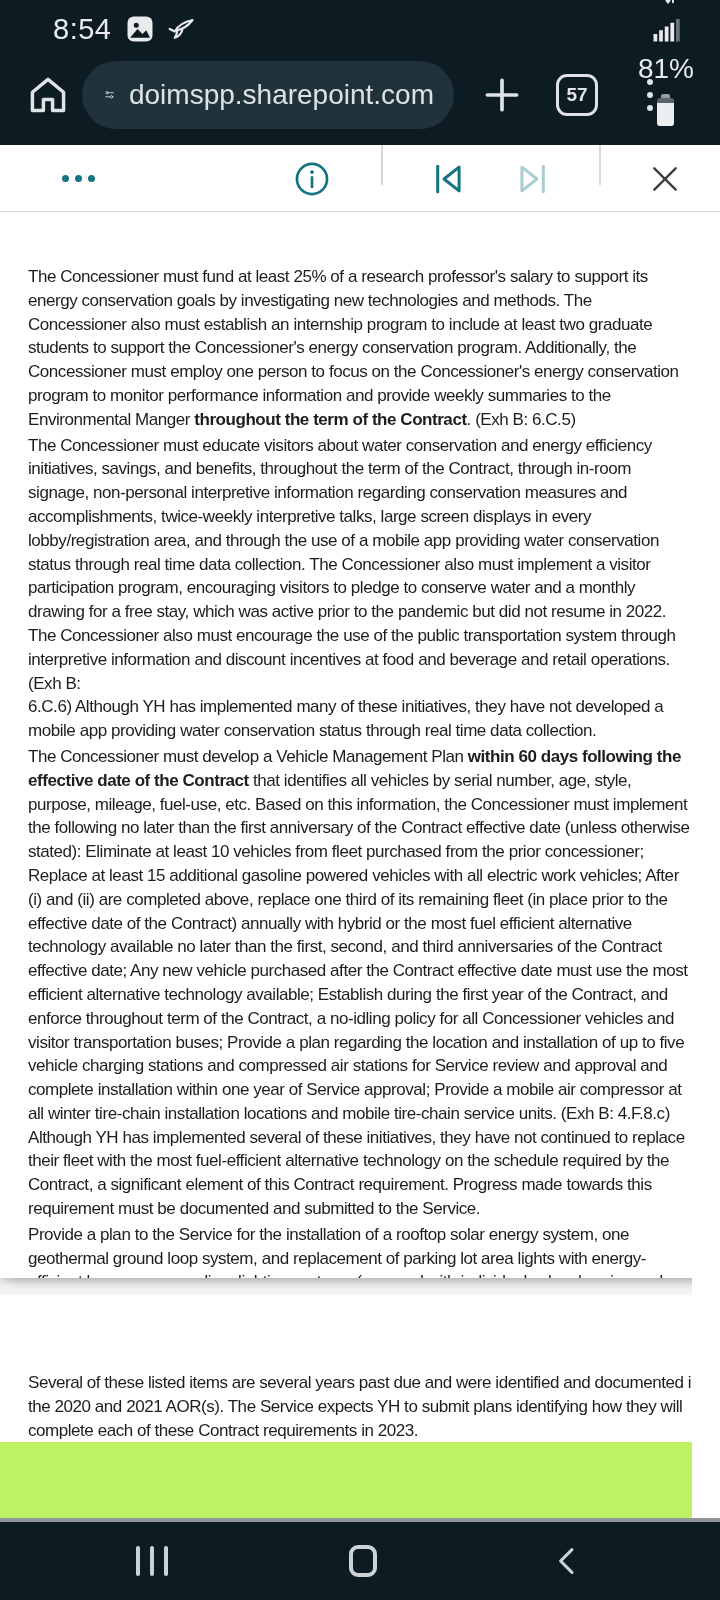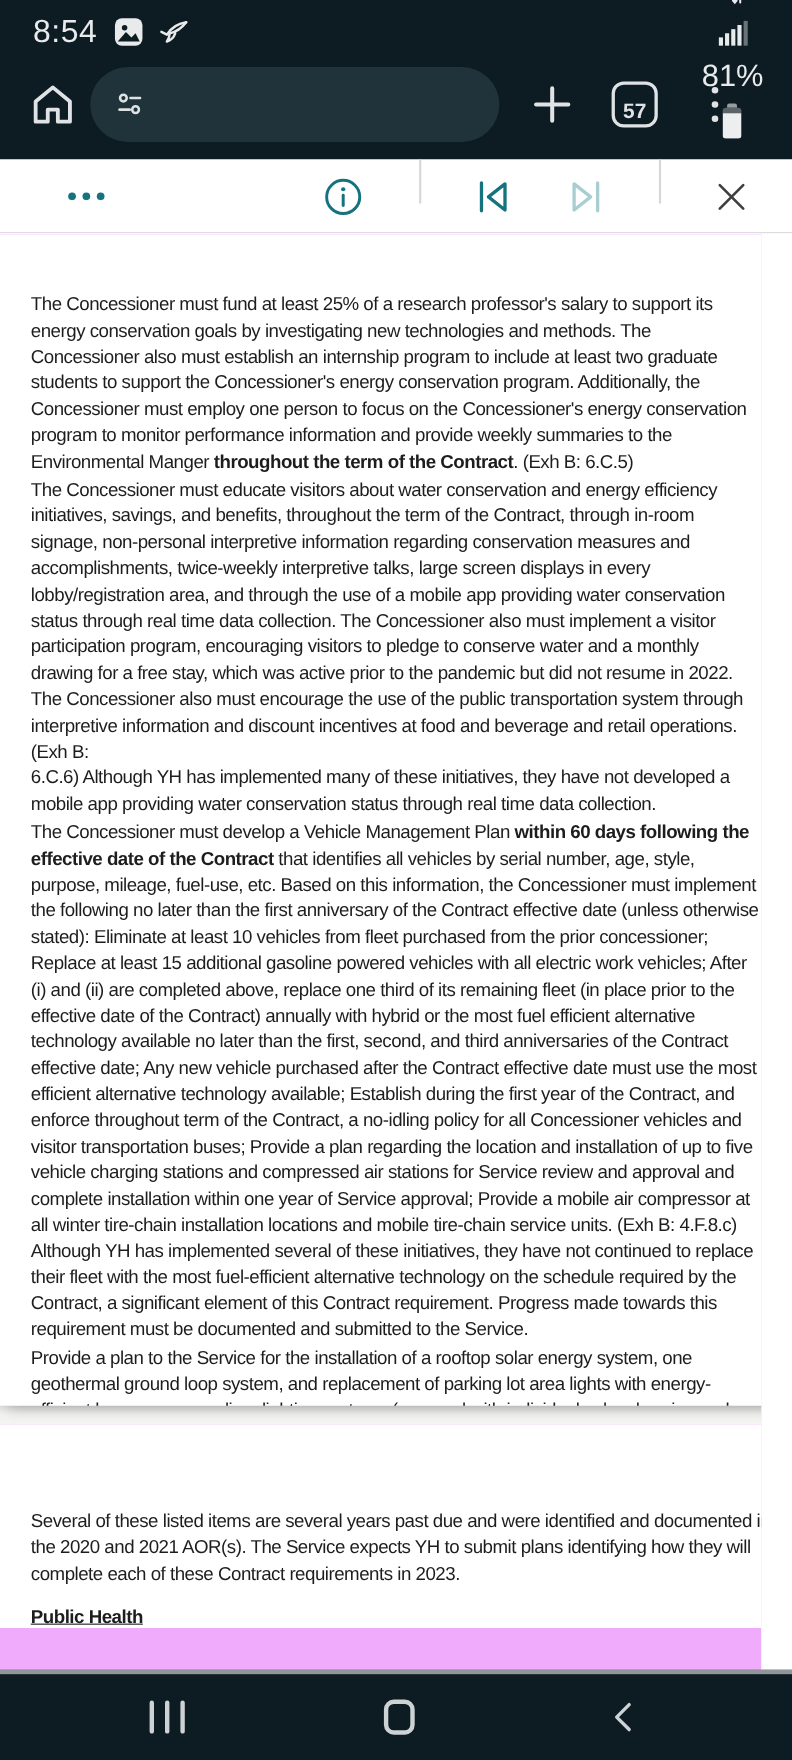--- a/index.html
+++ b/index.html
@@ -4,53 +4,53 @@
 <style>
   * { margin:0; padding:0; box-sizing:border-box; }
   html,body { width:720px; height:1600px; overflow:hidden; background:#fff;
     font-family:"Liberation Sans", sans-serif; }
   .phone { position:relative; width:720px; height:1600px; background:#fff; overflow:hidden; }
 
   
   .top-chrome { position:absolute; top:0; left:0; width:720px; height:145px; background:#0d1b22; }
   .status-bar { position:absolute; top:0; left:0; width:720px; height:52px;
     display:flex; align-items:center; padding:6px 26px 0 30px; color:#e8eaec; }
-  .status-time { font-size:29px; font-weight:500; letter-spacing:0.5px; }
+  .status-time { font-size:29px; font-weight:500; letter-spacing:0.5px;margin-left:23px; }
   .status-left-icons { display:flex; align-items:center; gap:10px; margin-left:14px; }
   .status-right { margin-left:auto; display:flex; align-items:center; gap:9px;flex-direction:column; }
   .batt-pct { font-size:28px; color:#e8eaec; }
   .battery { position:relative; width:17px; height:32px; }
   .battery .cap { position:absolute; top:0; left:4px; width:9px; height:4px; background:#969ca0; border-radius:2px 2px 0 0; }
   .battery .body { position:absolute; top:4px; left:0; width:17px; height:28px; border-radius:3px; overflow:hidden; background:#5b646a; }
   .battery .fill { position:absolute; bottom:0; left:0; width:100%; height:81%; background:#eceef0; }
 
   
   .url-bar { position:absolute; top:52px; left:0; width:720px; height:93px;
     display:flex; align-items:center; padding:0 22px 8px 24px; }
   .home-btn { width:48px; height:48px; display:flex; align-items:center; justify-content:center; }
   .url-pill { margin-left:10px; width:372px; height:68px; background:#20333a; border-radius:34px;
     display:flex; align-items:center; padding:0 20px 0 22px; }
   .url-text { color:#dde2e4; font-size:28px; margin-left:14px; white-space:nowrap; }
   .plus-btn { margin-left:22px; width:52px; height:52px; display:flex; align-items:center; justify-content:center; }
   .tabs-btn { margin-left:28px; width:42px; height:42px; border:3.5px solid #dfe3e5; border-radius:11px;
-    display:flex; align-items:flex-end; justify-content:center; color:#dfe3e5; font-size:19px; font-weight:700; }
+    display:flex; align-items:center; justify-content:center; color:#dfe3e5; font-size:19px; font-weight:700; }
   .menu-btn { margin-left:34px; width:36px; height:48px; display:flex; flex-direction:column;
     align-items:center; justify-content:center; gap:7px; }
   .menu-btn i { width:6px; height:6px; border-radius:50%; background:#dfe3e5; }
 
   
   .viewer-toolbar { position:absolute; top:145px; left:0; width:720px; height:67px; background:#fff;
     border-bottom:1px solid #dadada; }
   .vt-divider { position:absolute; top:0; width:2px; height:40px; background:#d7d7d7; }
   .vt-item { position:absolute; top:0; height:67px; display:flex; align-items:center; justify-content:center; }
   .dots3 { display:flex; gap:6px; }
   .dots3 i { width:7px; height:7px; border-radius:50%; background:#15727f; }
 
   
-  .doc-area { position:absolute; top:213px; left:0; width:692px; height:1305px; background:#f0abfc; overflow:hidden; }
+  .doc-area { position:absolute; top:213px; left:0; width:692px; height:1305px; background:#bef264; overflow:hidden; }
   .page1 { position:relative; width:720px; height:1065px; overflow:hidden; background:#fff;
     padding:52px 26px 0 28px; box-shadow:0 7px 12px -6px rgba(0,0,0,0.3); }
   .page-break { width:720px; height:17px; background:linear-gradient(180deg,#e2e2e0 0%, #f2f2f0 45%, #f4f4f2 100%); }
   .page2 { position:relative; width:720px; padding:76px 8px 0 28px; background:#fff; }
   .para { font-size:17px; letter-spacing:-0.45px; line-height:1.4; color:#1d1d1d; white-space:pre-wrap; }
   .para + .para { margin-top:2px; }
   .b { font-weight:700; }
   .doc-heading { margin-top:18px; font-size:17px; letter-spacing:-0.45px; font-weight:700;
     text-decoration:underline; color:#1d1d1d; }
   .last-line { margin-top:17px; }
@@ -122,20 +122,21 @@
           <path d="M12 3.5 L3.5 10.5 V20.5 H9.5 V14.5 H14.5 V20.5 H20.5 V10.5 Z"></path>
         </svg>
       </div>
       <div class="url-pill">
         <svg width="28" height="28" viewBox="0 0 24 24" fill="none" stroke="#dde2e4" stroke-width="2" stroke-linecap="round">
           <circle cx="7" cy="7" r="2.6"></circle>
           <path d="M12.5 7 H20"></path>
           <path d="M4 16 H12"></path>
           <circle cx="16.5" cy="16" r="2.6"></circle>
         </svg>
+        <span class="url-text">doimspp.sharepoint.com</span>
       </div>
       <div class="plus-btn">
         <svg width="44" height="44" viewBox="0 0 24 24" fill="none" stroke="#dfe3e5" stroke-width="2" stroke-linecap="round">
           <path d="M12 4 V20 M4 12 H20"></path>
         </svg>
       </div>
       <div class="tabs-btn">
         <span>57</span>
       </div>
       <div class="menu-btn">
@@ -190,21 +191,20 @@
 initiatives, savings, and benefits, throughout the term of the Contract, through in-room signage, non-personal interpretive information regarding conservation measures and accomplishments, twice-weekly interpretive talks, large screen displays in every lobby/registration area, and through the use of a mobile app providing water conservation status through real time data collection. The Concessioner also must implement a visitor participation program, encouraging visitors to pledge to conserve water and a monthly drawing for a free stay, which was active prior to the pandemic but did not resume in 2022. The Concessioner also must encourage the use of the public transportation system through interpretive information and discount incentives at food and beverage and retail operations. (Exh B:
 6.C.6) Although YH has implemented many of these initiatives, they have not developed a mobile app providing water conservation status through real time data collection.</span></p>
       <p class="para"><span>The Concessioner must develop a Vehicle Management Plan </span><span class="b">within 60 days following the effective date of the Contract</span><span> that identifies all vehicles by serial number, age, style, purpose, mileage, fuel-use, etc. Based on this information, the Concessioner must implement the following no later than the first anniversary of the Contract effective date (unless otherwise stated): Eliminate at least 10 vehicles from fleet purchased from the prior concessioner; Replace at least 15 additional gasoline powered vehicles with all electric work vehicles; After (i) and (ii) are completed above, replace one third of its remaining fleet (in place prior to the effective date of the Contract) annually with hybrid or the most fuel efficient alternative technology available no later than the first, second, and third anniversaries of the Contract effective date; Any new vehicle purchased after the Contract effective date must use the most efficient alternative technology available; Establish during the first year of the Contract, and enforce throughout term of the Contract, a no-idling policy for all Concessioner vehicles and visitor transportation buses; Provide a plan regarding the location and installation of up to five vehicle charging stations and compressed air stations for Service review and approval and complete installation within one year of Service approval; Provide a mobile air compressor at all winter tire-chain installation locations and mobile tire-chain service units. (Exh B: 4.F.8.c) Although YH has implemented several of these initiatives, they have not continued to replace their fleet with the most fuel-efficient alternative technology on the schedule required by the Contract, a significant element of this Contract requirement. Progress made towards this requirement must be documented and submitted to the Service.</span></p>
       <p class="para"><span>Provide a plan to the Service for the installation of a rooftop solar energy system, one geothermal ground loop system, and replacement of parking lot area lights with energy-efficient low pressure sodium lighting systems (powered with individual solar charging and energy storage systems) </span></p>
     </div>
 
     <div class="page-break"></div>
 
     <div class="page2">
       <p class="para">Several of these listed items are several years past due and were identified and documented in the 2020 and 2021 AOR(s). The Service expects YH to submit plans identifying how they will complete each of these Contract requirements in 2023.</p>
-      <p class="doc-heading">Public Health</p>
     </div>
   </div>
 
   <div class="bottom-nav">
     <div class="nav-item" style="left:152px">
       <span class="recents">
           <i></i>
           <i></i>
           <i></i>
         </span>

